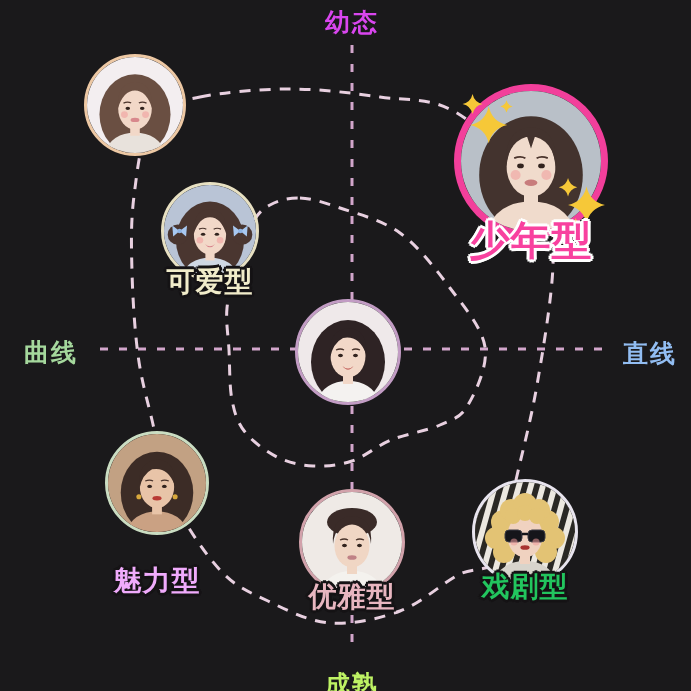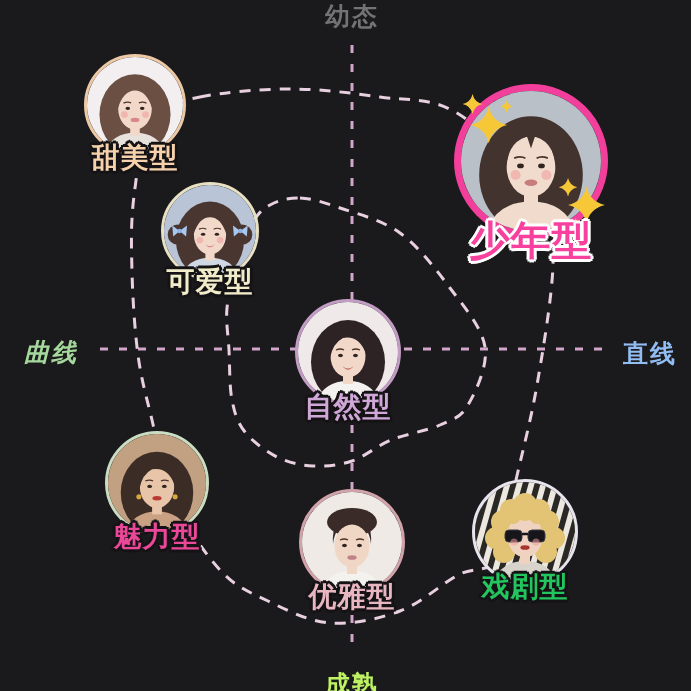--- a/index.html
+++ b/index.html
@@ -39,44 +39,43 @@
 
 <div class="stage">
 
   <svg id="lines" viewBox="0 0 691 691">
       <line x1="352" y1="45" x2="352" y2="648" stroke="#d2a6cb" stroke-width="3" stroke-dasharray="8 11"></line>
       <line x1="100" y1="349" x2="604" y2="349" stroke="#d2a6cb" stroke-width="3" stroke-dasharray="8 11"></line>
       <path d="M200 97 C223.0 92.2,260.0 89.0,290 89 C320.0 89.0,352.2 93.0,380 97 C407.8 101.0,429.8 96.7,457 113 C484.2 129.3,527.0 169.7,543 195 C559.0 220.3,554.0 233.3,553 265 C552.0 296.7,543.2 349.2,537 385 C530.8 420.8,522.5 451.2,516 480 C509.5 508.8,507.7 542.2,498 558 C488.3 573.8,474.3 566.2,458 575 C441.7 583.8,421.3 603.0,400 611 C378.7 619.0,352.0 624.7,330 623 C308.0 621.3,286.3 609.8,268 601 C249.7 592.2,236.0 587.3,220 570 C204.0 552.7,183.3 522.0,172 497 C160.7 472.0,157.7 443.7,152 420 C146.3 396.3,141.3 379.7,138 355 C134.7 330.3,132.7 298.5,132 272 C131.3 245.5,130.7 221.7,134 196 C137.3 170.3,141.0 134.5,152 118 C163.0 101.5,177.0 101.8,200 97 Z" fill="none" stroke="#e8d0e0" stroke-width="3" stroke-dasharray="11 9"></path>
       <path d="M300 198 C311.7 198.5,323.3 202.2,340 208 C356.7 213.8,381.7 219.7,400 233 C418.3 246.3,435.8 269.0,450 288 C464.2 307.0,482.0 327.5,485 347 C488.0 366.5,475.5 392.0,468 405 C460.5 418.0,452.8 419.2,440 425 C427.2 430.8,405.7 434.0,391 440 C376.3 446.0,365.0 456.7,352 461 C339.0 465.3,325.5 466.7,313 466 C300.5 465.3,288.3 462.7,277 457 C265.7 451.3,252.5 441.5,245 432 C237.5 422.5,234.7 413.7,232 400 C229.3 386.3,229.8 365.3,229 350 C228.2 334.7,225.7 322.0,227 308 C228.3 294.0,232.8 280.0,237 266 C241.2 252.0,246.5 234.2,252 224 C257.5 213.8,262.0 209.3,270 205 C278.0 200.7,288.3 197.5,300 198 Z" fill="none" stroke="#e8d0e0" stroke-width="3" stroke-dasharray="11 9"></path>
     </svg>
 
-  <div class="axis-label" id="ax-top" style="color: #737373; left: 352px; top: 0;">幼态</div>
+  <div class="axis-label" id="ax-top" style="color: #d946ef; left: 352px; top: 6px;">幼态</div>
   <div class="axis-label" id="ax-bottom" style="color: #bef264; left: 352px; top: 668px;">成熟</div>
-  <div class="axis-label" id="ax-left" style="color: rgb(165, 216, 157); left: 51px; top: 336px; font-style: italic;">曲线</div>
+  <div class="axis-label" id="ax-left" style="color: rgb(165, 216, 157); left: 51px; top: 336px;">曲线</div>
   <div class="axis-label" id="ax-right" style="color: rgb(146, 189, 242); left: 650px; top: 337px;">直线</div>
 
   <div class="avatar" style="left: 84px; top: 54px; width: 102px; height: 102px; border-width: 3px; border-color: rgb(237, 200, 164);">
     <div class="photo">
         <svg viewBox="0 0 100 100" xmlns="http://www.w3.org/2000/svg">
           <rect width="100" height="100" fill="#f3eef0"></rect>
           <ellipse cx="50" cy="60" rx="37" ry="42" fill="#6a4f42"></ellipse>
           <path d="M18 100 Q26 79 50 79 Q74 79 82 100 Z" fill="#e8e2dc"></path>
           <rect x="45" y="70" width="10" height="12" fill="#f2d8c8"></rect>
           <ellipse cx="50" cy="54" rx="17.5" ry="21.5" fill="#f2d8c8"></ellipse>
           <path d="M32 54 Q31 27 50 26 Q69 27 68 54 Q62 35 50 35 Q38 35 32 54 Z" fill="#6a4f42"></path>
           <path d="M38 48 Q42.5 46 46 48" stroke="#4a342c" stroke-width="1.3" fill="none"></path>
           <path d="M54 48 Q57.5 46 62 48" stroke="#4a342c" stroke-width="1.3" fill="none"></path>
           <ellipse cx="42.5" cy="53.5" rx="2.4" ry="1.7" fill="#32241f"></ellipse>
           <ellipse cx="57.5" cy="53.5" rx="2.4" ry="1.7" fill="#32241f"></ellipse>
           <circle cx="39" cy="60" r="3.6" fill="#f09a9a" opacity="0.55"></circle>
           <circle cx="61" cy="60" r="3.6" fill="#f09a9a" opacity="0.55"></circle>
           <ellipse cx="50" cy="65.5" rx="4.6" ry="2.3" fill="#d8888c"></ellipse>
         </svg>
       </div>
-    <div class="tag" style="color: rgb(246, 210, 172);">甜美型</div>
   </div>
 
   <div class="avatar" style="left: 161px; top: 182px; width: 98px; height: 98px; border-width: 3px; border-color: rgb(231, 224, 194); text-align: right;">
     <div class="photo">
         <svg viewBox="0 0 100 100" xmlns="http://www.w3.org/2000/svg">
           <rect width="100" height="100" fill="#b9c4d6"></rect>
           <ellipse cx="50" cy="60" rx="37" ry="42" fill="#4a3630"></ellipse>
           <circle cx="15" cy="54" r="11" fill="#4a3630"></circle>
           <circle cx="85" cy="54" r="11" fill="#4a3630"></circle>
           <path d="M18 100 Q26 79 50 79 Q74 79 82 100 Z" fill="#cfd8e4"></path>
@@ -139,42 +138,41 @@
           <rect x="45" y="70" width="10" height="12" fill="#f2d8c8"></rect>
           <ellipse cx="50" cy="54" rx="17.5" ry="21.5" fill="#f2d8c8"></ellipse>
           <path d="M32 56 Q29 27 52 26 Q70 29 68 52 Q61 33 45 36 Q35 41 32 56 Z" fill="#2e2324"></path>
           <path d="M38 48 Q42.5 46 46 48" stroke="#4a342c" stroke-width="1.3" fill="none"></path>
           <path d="M54 48 Q57.5 46 62 48" stroke="#4a342c" stroke-width="1.3" fill="none"></path>
           <ellipse cx="42.5" cy="53.5" rx="2.4" ry="1.7" fill="#32241f"></ellipse>
           <ellipse cx="57.5" cy="53.5" rx="2.4" ry="1.7" fill="#32241f"></ellipse>
           <path d="M44.5 64 Q50 69 55.5 64 Q50 71.5 44.5 64 Z" fill="#c66a64"></path>
         </svg>
       </div>
-    <div class="tag" style="color: rgb(207, 168, 216);">自然型</div>
   </div>
 
   <div class="avatar" style="left: 105px; top: 431px; width: 104px; height: 104px; border-width: 3px; border-color: rgb(202, 221, 194);">
     <div class="photo">
         <svg viewBox="0 0 100 100" xmlns="http://www.w3.org/2000/svg">
           <rect width="100" height="100" fill="#c2a183"></rect>
           <ellipse cx="50" cy="60" rx="37" ry="42" fill="#3c2c26"></ellipse>
           <path d="M18 100 Q26 79 50 79 Q74 79 82 100 Z" fill="#caa183"></path>
           <rect x="45" y="70" width="10" height="12" fill="#e8c4a8"></rect>
           <ellipse cx="50" cy="54" rx="17.5" ry="21.5" fill="#e8c4a8"></ellipse>
           <path d="M32 56 Q29 27 52 26 Q70 29 68 52 Q61 33 45 36 Q35 41 32 56 Z" fill="#3c2c26"></path>
           <path d="M38 48 Q42.5 46 46 48" stroke="#4a342c" stroke-width="1.3" fill="none"></path>
           <path d="M54 48 Q57.5 46 62 48" stroke="#4a342c" stroke-width="1.3" fill="none"></path>
           <ellipse cx="42.5" cy="53.5" rx="2.4" ry="1.7" fill="#32241f"></ellipse>
           <ellipse cx="57.5" cy="53.5" rx="2.4" ry="1.7" fill="#32241f"></ellipse>
           <ellipse cx="50" cy="65.5" rx="4.6" ry="2.3" fill="#b83a34"></ellipse>
           <circle cx="31.5" cy="64" r="2.6" fill="#d8a83c"></circle>
           <circle cx="68.5" cy="64" r="2.6" fill="#d8a83c"></circle>
         </svg>
       </div>
-    <div class="tag" style="color: #ec4899;">魅力型</div>
+    <div class="tag" style="color: #f0abfc; margin-top: 44px;">魅力型</div>
   </div>
 
   <div class="avatar" style="left: 299px; top: 489px; width: 106px; height: 106px; border-width: 3px; border-color: rgb(210, 162, 171); text-align: right;">
     <div class="photo">
         <svg viewBox="0 0 100 100" xmlns="http://www.w3.org/2000/svg">
           <rect width="100" height="100" fill="#efeae6"></rect>
           <ellipse cx="50" cy="30" rx="25" ry="14" fill="#3a2b28"></ellipse>
           <path d="M18 100 Q26 79 50 79 Q74 79 82 100 Z" fill="#f4f2ee"></path>
           <rect x="45" y="70" width="10" height="12" fill="#f0d6c4"></rect>
           <ellipse cx="50" cy="54" rx="17.5" ry="21.5" fill="#f0d6c4"></ellipse>

